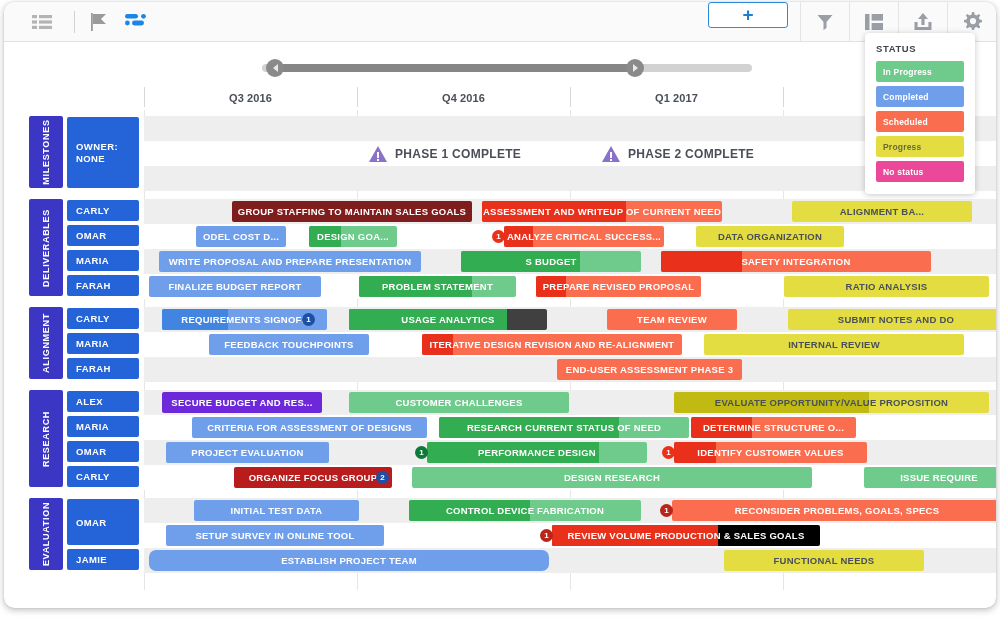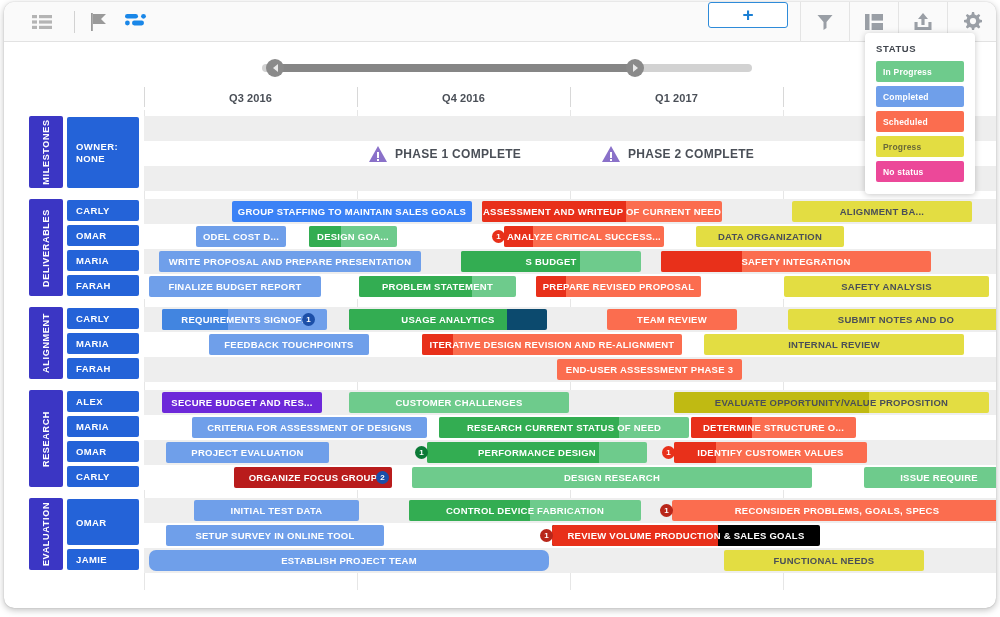--- a/index.html
+++ b/index.html
@@ -336,21 +336,21 @@
             <div class="row shade" style="top: 50px; height: 25px;"></div>
           </div>
           <div class="group" style="top: 113px; height: 100px;">
             <div class="grp-tab" style="height: 97px; background: rgb(59, 54, 196);">
               <span>DELIVERABLES</span>
             </div>
             <div class="owner" style="top: 1px; height: 21px; background: rgb(36, 99, 216);">
               <div>CARLY</div>
             </div>
             <div class="row shade" style="top: 0px; height: 25px;">
-              <div class="bar" style="left: 88px; width: 240px; background: #3b82f6;">
+              <div class="bar" style="left: 88px; width: 240px; background: #7f1d1d;">
                 <div class="lbl light">GROUP STAFFING TO MAINTAIN SALES GOALS</div>
               </div>
               <div class="bar" style="left: 338px; width: 240px; background: rgb(251, 109, 79);">
                 <div class="prog" style="width: 60%; background: rgb(232, 48, 26);"></div>
                 <div class="lbl light">ASSESSMENT AND WRITEUP OF CURRENT NEED</div>
               </div>
               <div class="bar" style="left: 648px; width: 180px; background: rgb(227, 221, 66);">
                 <div class="lbl dark">ALIGNMENT BA...</div>
               </div>
             </div>
@@ -399,38 +399,38 @@
               </div>
               <div class="bar" style="left: 215px; width: 157px; background: rgb(110, 203, 140);">
                 <div class="prog" style="width: 72%; background: rgb(51, 173, 82);"></div>
                 <div class="lbl light">PROBLEM STATEMENT</div>
               </div>
               <div class="bar" style="left: 392px; width: 165px; background: rgb(251, 109, 79);">
                 <div class="prog" style="width: 18%; background: rgb(232, 48, 26);"></div>
                 <div class="lbl light">PREPARE REVISED PROPOSAL</div>
               </div>
               <div class="bar" style="left: 640px; width: 205px; background: rgb(227, 221, 66);">
-                <div class="lbl dark">SAFETY ANALYSIS</div>
+                <div class="lbl dark">RATIO ANALYSIS</div>
               </div>
             </div>
           </div>
           <div class="group" style="top: 221px; height: 75px;">
             <div class="grp-tab" style="height: 72px; background: rgb(59, 54, 196);">
               <span>ALIGNMENT</span>
             </div>
             <div class="owner" style="top: 1px; height: 21px; background: rgb(36, 99, 216);">
               <div>CARLY</div>
             </div>
             <div class="row shade" style="top: 0px; height: 25px;">
               <div class="bar" style="left: 18px; width: 165px; background: rgb(111, 159, 234);">
                 <div class="prog" style="width: 40%; background: rgb(66, 133, 224);"></div>
                 <div class="lbl light">REQUIREMENTS SIGNOFF</div>
               </div>
               <div class="badge" style="left: 158px; background: rgb(28, 79, 168);">1</div>
-              <div class="bar" style="left: 205px; width: 198px; background: #0c4a6e;">
+              <div class="bar" style="left: 205px; width: 198px; background: #404040;">
                 <div class="prog" style="width: 80%; background: rgb(51, 173, 82);"></div>
                 <div class="lbl light">USAGE ANALYTICS</div>
               </div>
               <div class="bar" style="left: 463px; width: 130px; background: rgb(251, 109, 79);">
                 <div class="lbl light">TEAM REVIEW</div>
               </div>
               <div class="bar" style="left: 644px; width: 216px; background: rgb(227, 221, 66);">
                 <div class="lbl dark">SUBMIT NOTES AND DO</div>
               </div>
             </div>

